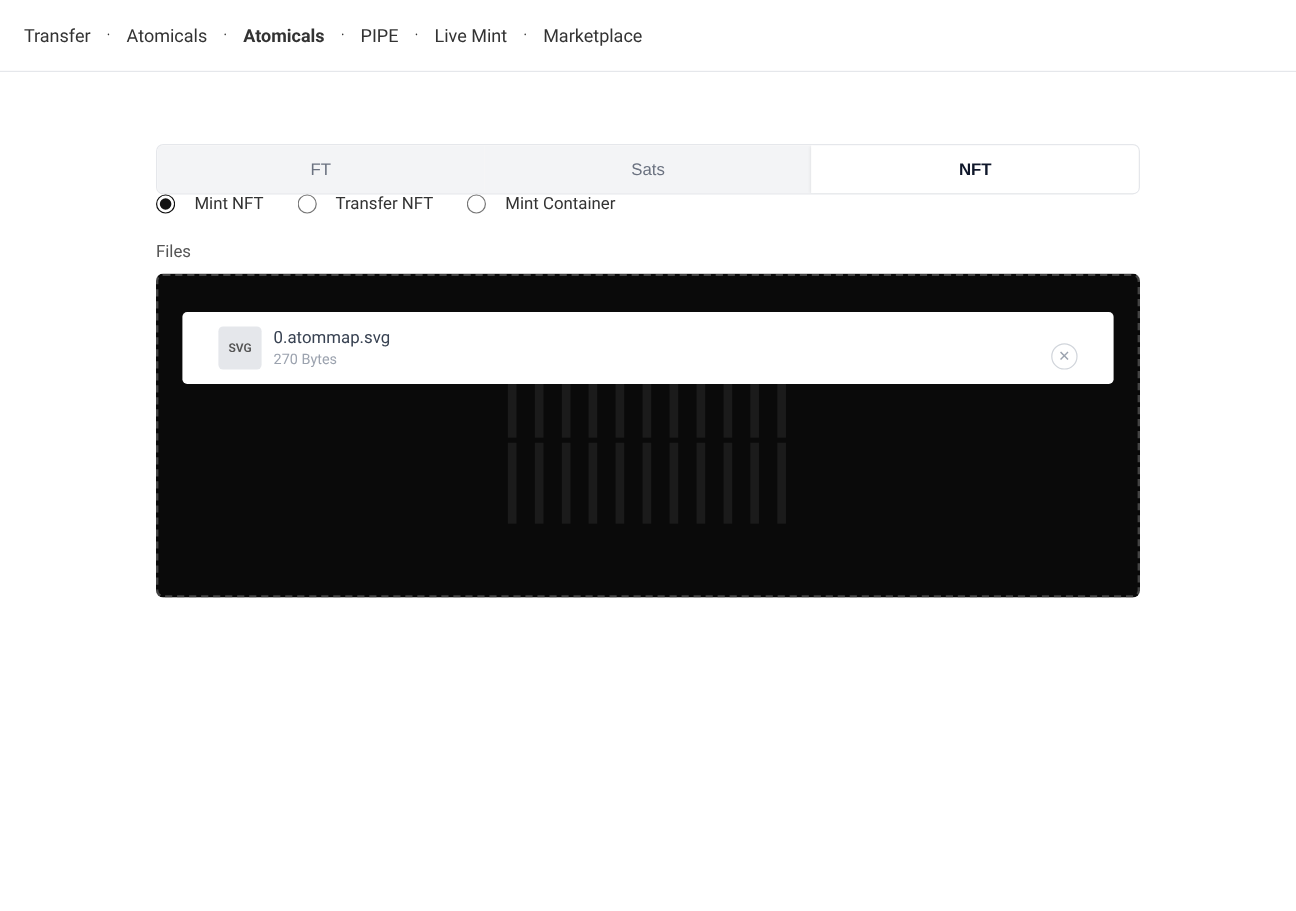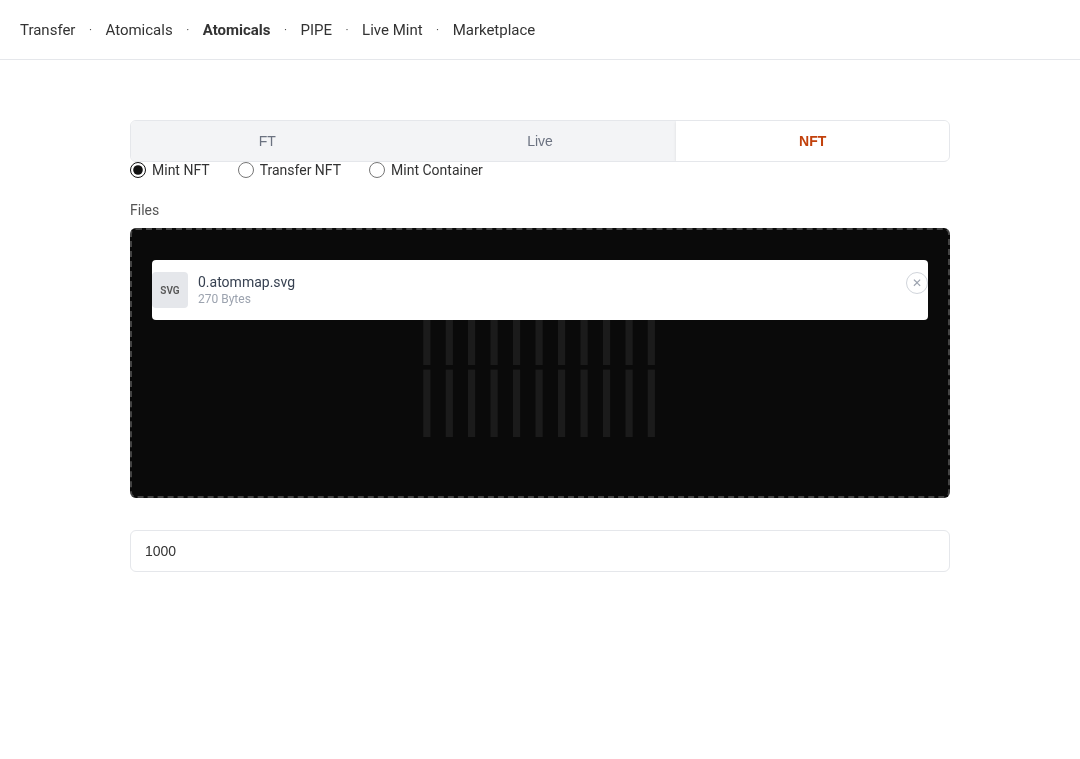--- a/index.html
+++ b/index.html
@@ -65,37 +65,37 @@
       cursor: pointer;
       background: #f3f4f6;
       color: #6b7280;
       font-size: 14px;
       border: none;
       outline: none;
     }
 
     .tab-item.active {
       background: #ffffff;
-      color: #c2410c;
+      color: #0f172a;
       font-weight: 600;
       box-shadow: 0 1px 3px rgba(0,0,0,0.1);
     }
 
     
     .radio-group {
       display: flex;
       align-items: center;
       gap: 28px;
       margin-bottom: 24px;
     }
 
     .radio-label {
       display: flex;
       align-items: center;
-      gap: 6px;
+      gap: 16px;
       cursor: pointer;
       font-size: 14px;
       color: #333;
     }
 
     .radio-input {
       width: 16px;
       height: 16px;
       accent-color: #111;
       cursor: pointer;
@@ -135,24 +135,24 @@
       align-items: center;
       justify-content: center;
       pointer-events: none;
       overflow: hidden;
     }
 
     
     .file-item {
       background: #ffffff;
       border-radius: 4px;
-      padding: 12px 0;
+      padding: 12px 30px;
       width: 100%;
       display: flex;
-      align-items: flex-start;
+      align-items: flex-end;
       justify-content: space-between;
       position: relative;
       z-index: 1;
       margin-top: 10px;
     }
 
     .file-info {
       display: flex;
       align-items: center;
       gap: 10px;
@@ -232,21 +232,21 @@
   <span class="nav-dot">•</span>
   <a class="nav-item">Live Mint</a>
   <span class="nav-dot">•</span>
   <a class="nav-item">Marketplace</a>
 </nav>
 
 <div class="main-content">
 
   <div class="tab-switcher">
     <button class="tab-item">FT</button>
-    <button class="tab-item">Live</button>
+    <button class="tab-item">Sats</button>
     <button class="tab-item active">NFT</button>
   </div>
 
   <div class="radio-group">
     <label class="radio-label">
       <input type="radio" class="radio-input" name="nft-action" checked="" style="">
       <span>Mint NFT</span>
     </label>
     <label class="radio-label">
       <input type="radio" class="radio-input" name="nft-action" style="">
@@ -278,16 +278,15 @@
           </div>
         </div>
         <button class="file-remove-btn">
           <span>✕</span>
         </button>
       </div>
     </div>
   </div>
 
   <div class="sats-section">
-    <input type="text" class="sats-input" value="1000" style="">
   </div>
 
 </div>
 
 </body></html>

